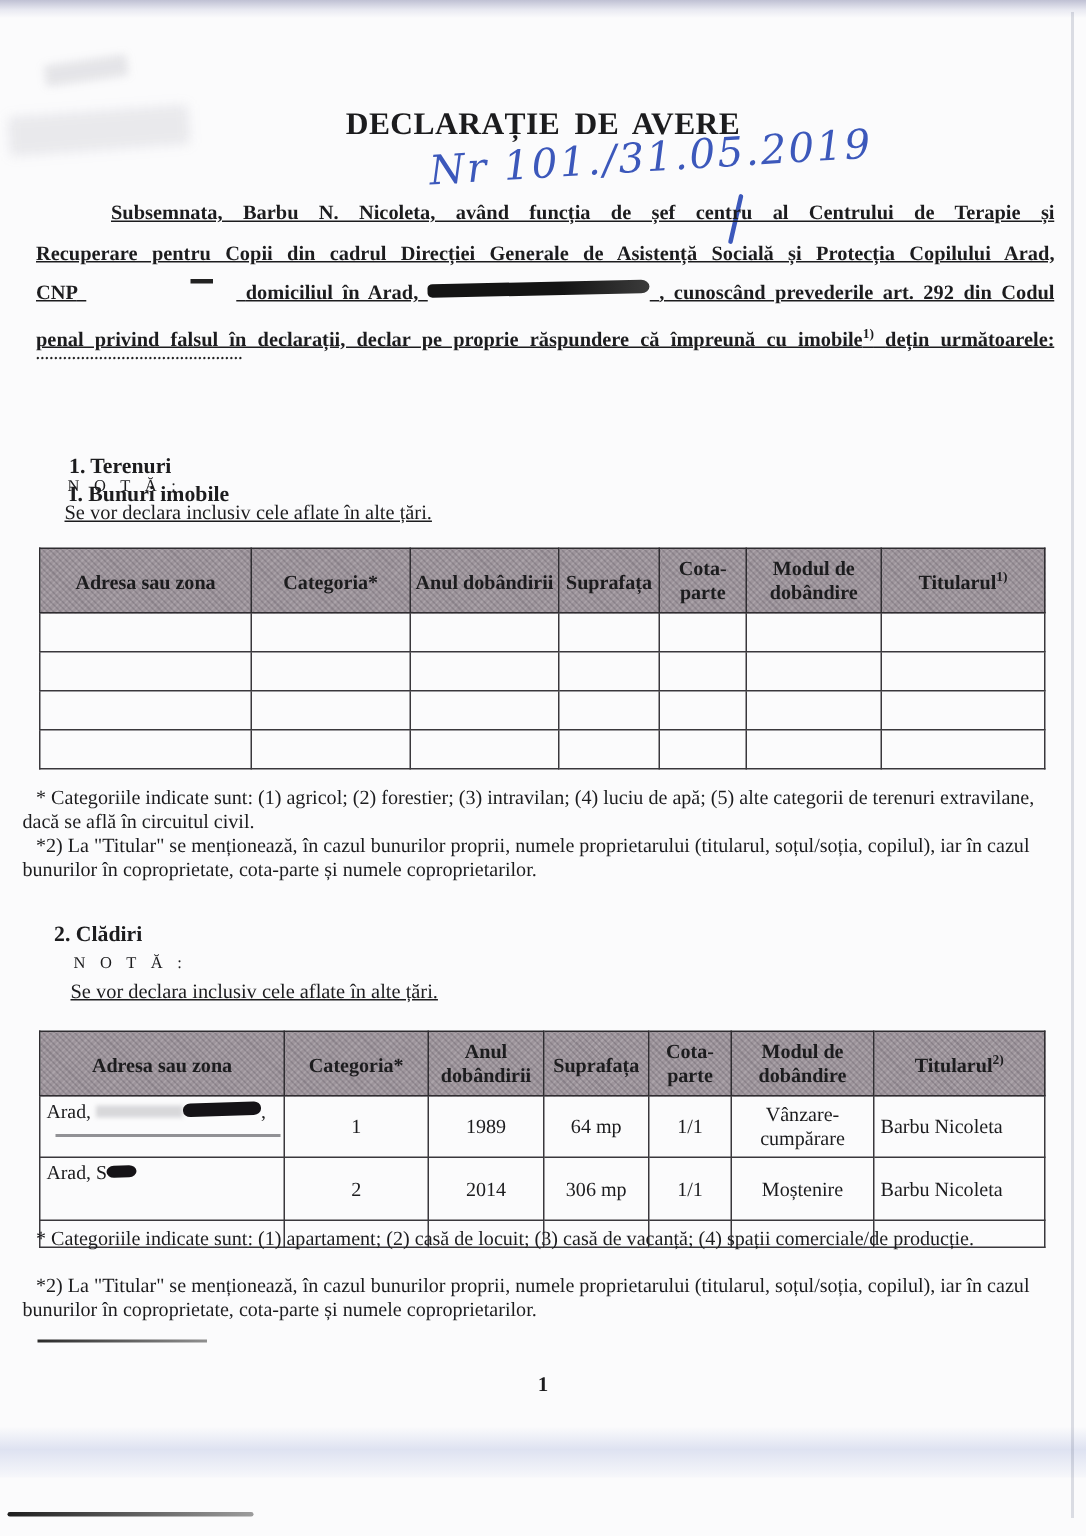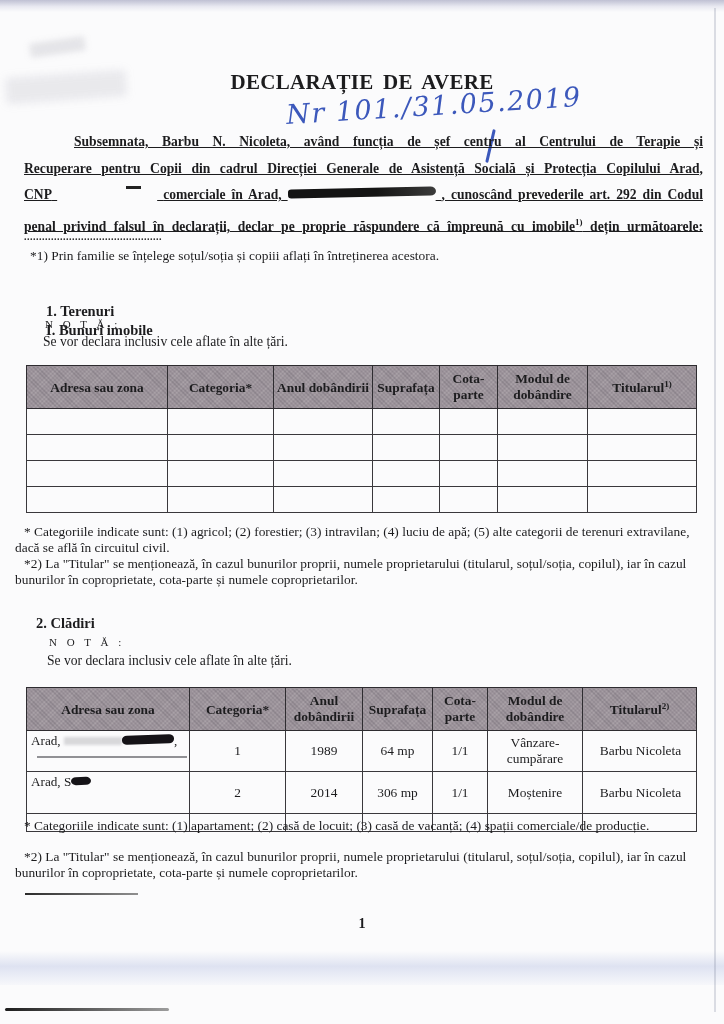--- a/index.html
+++ b/index.html
@@ -33,37 +33,37 @@
   .cnp-gap{display:inline-block;width:100px;height:10px;position:relative;}
   .cnp-gap::after{content:"";position:absolute;right:16px;top:-3px;width:15px;height:2.5px;background:#222;}
   .swoosh{display:inline-block;width:148px;height:9px;vertical-align:2px;transform:rotate(-1.2deg);
     background:linear-gradient(to right,#141414 60%,#3b3b3b);border-radius:6px 10px 10px 6px/5px 8px 8px 5px;}
   .dotted{position:absolute;left:24px;top:231px;font-size:10px;font-weight:bold;color:#222;letter-spacing:.5px;}
   
   .fnote{position:absolute;font-size:13.4px;line-height:15.6px;}
   .f1{left:24px;top:248px;width:684px;text-indent:6px;}
   .h-sec{position:absolute;font-weight:bold;font-size:14.5px;}
   .nota-label{position:absolute;font-size:11px;letter-spacing:3.5px;}
-  .nota-text{position:absolute;font-size:13.6px;}
+  .nota-text{position:absolute;font-size:13.6px;text-decoration:underline;}
   
   table{position:absolute;border-collapse:collapse;table-layout:fixed;font-size:13.4px;}
   .t1{left:26px;top:365px;width:670px;}
   .t2{left:26px;top:687px;width:670px;}
   th{background-color:#9d949b;
      background-image:repeating-linear-gradient(45deg,rgba(55,50,62,.22) 0 1px,transparent 1px 3px),
                       repeating-linear-gradient(135deg,rgba(255,255,255,.16) 0 1px,transparent 1px 3px);
      border:1.7px solid #2e2c30;font-weight:bold;padding:1px 2px;line-height:1.12;height:40px;}
   th sup{font-size:9px;}
   td{border:1.5px solid #3a383c;text-align:center;padding:0 2px;}
   .t1 td{height:25px;}
   .t2 .r1 td{height:36px;}
   .t2 .r2 td{height:37px;}
   .t2 .r3 td{height:17px;}
   td.adresa{text-align:left;vertical-align:top;padding:2px 4px;font-size:13.2px;}
-  td.titu{text-align:center;padding-left:4px;}
+  td.titu{text-align:left;padding-left:4px;}
   .blob{display:inline-block;width:52px;height:9px;background:#151317;border-radius:5px/4px;transform:rotate(-2deg);vertical-align:1px;}
   .blob.small{width:20px;height:8px;}
   .smudge-lt{display:inline-block;width:58px;height:8px;background:rgba(90,90,102,.22);filter:blur(1.5px);}
   .redact-underline{display:block;width:150px;height:2px;margin:7px 0 0 6px;background:rgba(40,40,46,.5);}
   .tn{position:absolute;left:15px;width:694px;font-size:13.4px;line-height:15.8px;text-indent:9px;}
   .t1n1{top:524px;} .t1n2{top:556px;}
   .t2n1{top:818px;} .t2n2{top:849px;}
   
   .separator{position:absolute;left:25px;top:893px;width:113px;height:2px;background:linear-gradient(to right,#2b2b2b,#8f8f8f);}
   .pagenum{position:absolute;left:0;top:916px;width:100%;text-align:center;font-size:14px;font-weight:bold;}
@@ -80,32 +80,31 @@
   <h1 class="title">DECLARAȚIE DE AVERE</h1>
   <div class="handwriting">Nr 101./31.05.2019</div>
   <div class="pen-slash"></div>
 
   <div class="para">
     <div class="pline l1">Subsemnata, Barbu N. Nicoleta, având funcția de șef centru al Centrului de Terapie și</div>
     <div class="pline">Recuperare pentru Copii din cadrul Direcției Generale de Asistență Socială și Protecția Copilului Arad,</div>
     <div class="pline">
       <span>CNP</span>
       <span class="cnp-gap"></span>
-      <span>comerciale în Arad,</span>
+      <span>domiciliul în Arad,</span>
       <span class="swoosh"></span>
       <span>, cunoscând prevederile art. 292 din Codul</span>
     </div>
     <div class="pline">
       <span>penal privind falsul în declarații, declar pe proprie răspundere că împreună cu imobile</span><sup>1)</sup>
       <span>dețin următoarele:</span>
     </div>
   </div>
 
   <div class="dotted">..............................................</div>
-  <div class="fnote f1">*1) Prin familie se înțelege soțul/soția și copiii aflați în întreținerea acestora.</div>
 
   <div class="h-sec" style="left:46px;top:282px;margin-top:40px;">I. Bunuri imobile</div>
   <div class="h-sec" style="left:46px;top:303px;">1. Terenuri</div>
   <div class="nota-label" style="left:45px;top:318px;">N O T Ă :</div>
   <div class="nota-text" style="left:43px;top:334px;">Se vor declara inclusiv cele aflate în alte țări.</div>
 
   <table class="t1">
     <colgroup>
         <col style="width:141px">
         <col style="width:106px">

